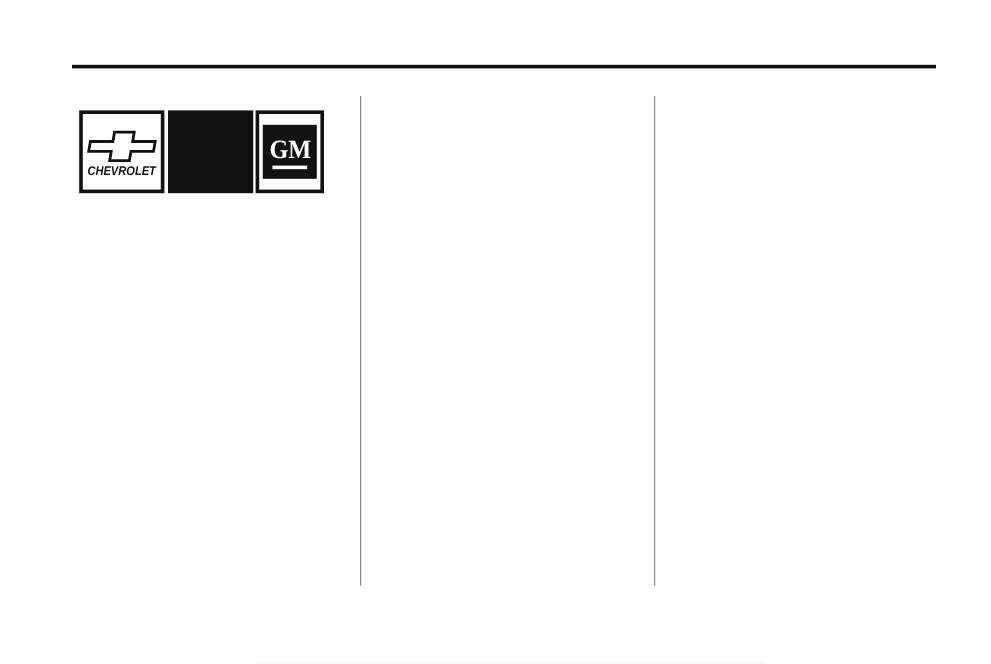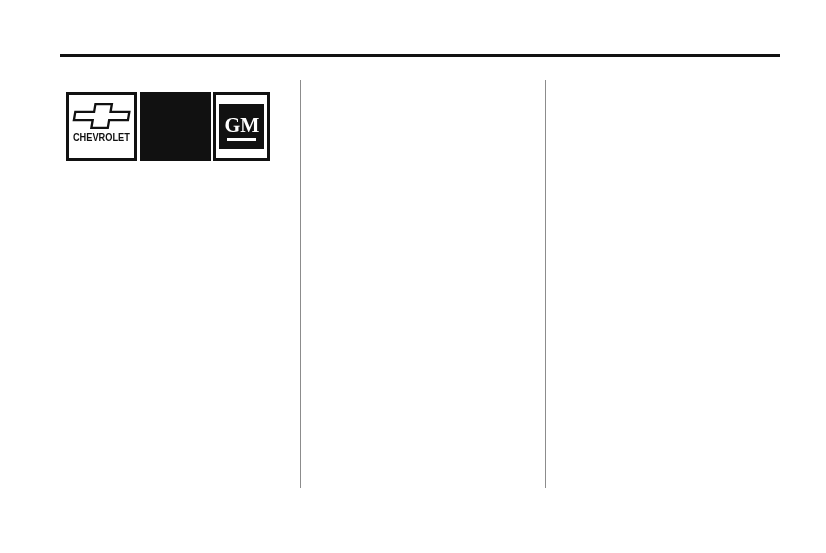--- a/index.html
+++ b/index.html
@@ -47,22 +47,23 @@
   }
 
   .chevrolet-box {
     left: 66px;
     width: 71px;
     background: var(--logo-bg);
     border: 3px solid var(--logo-fg);
     display: flex;
     flex-direction: column;
     align-items: center;
-    justify-content: flex-start;
+    justify-content: center;
     padding: 5px 2px 4px 2px;
+    font-style: italic;
   }
   .bowtie-svg { display: block; }
 
   .chev-wordmark {
     color: var(--logo-fg);
     font-weight: bold;
     font-size: 10.5px;
     line-height: 10px;
     letter-spacing: 0px;
     transform: scaleX(0.88);

